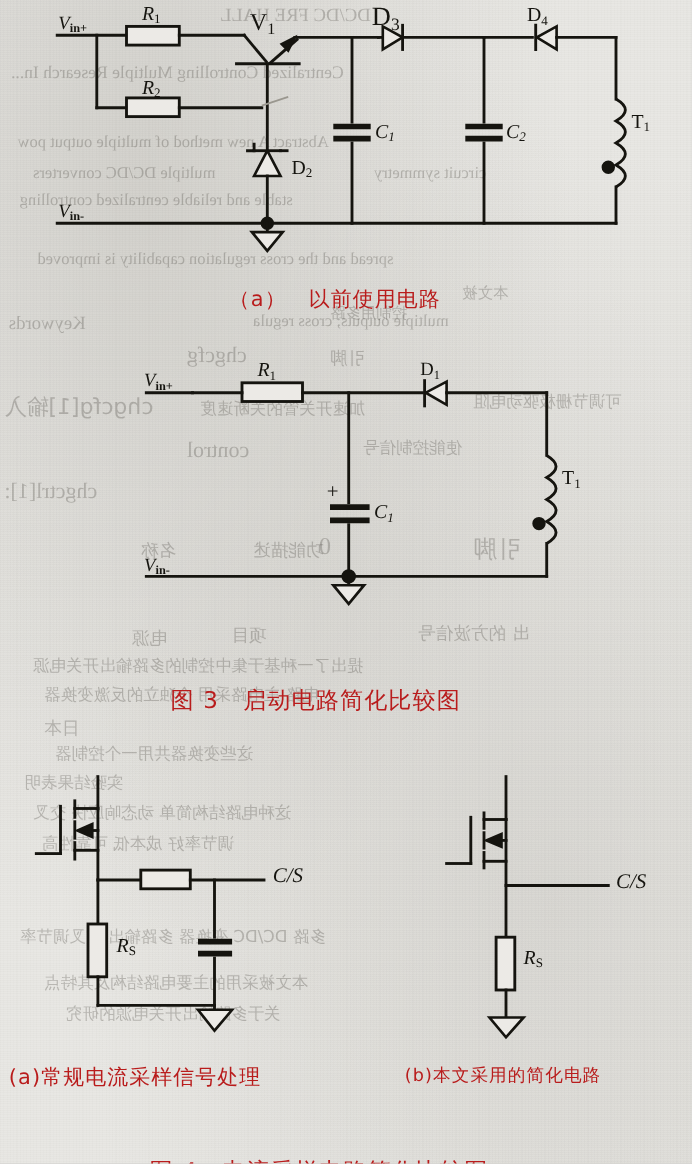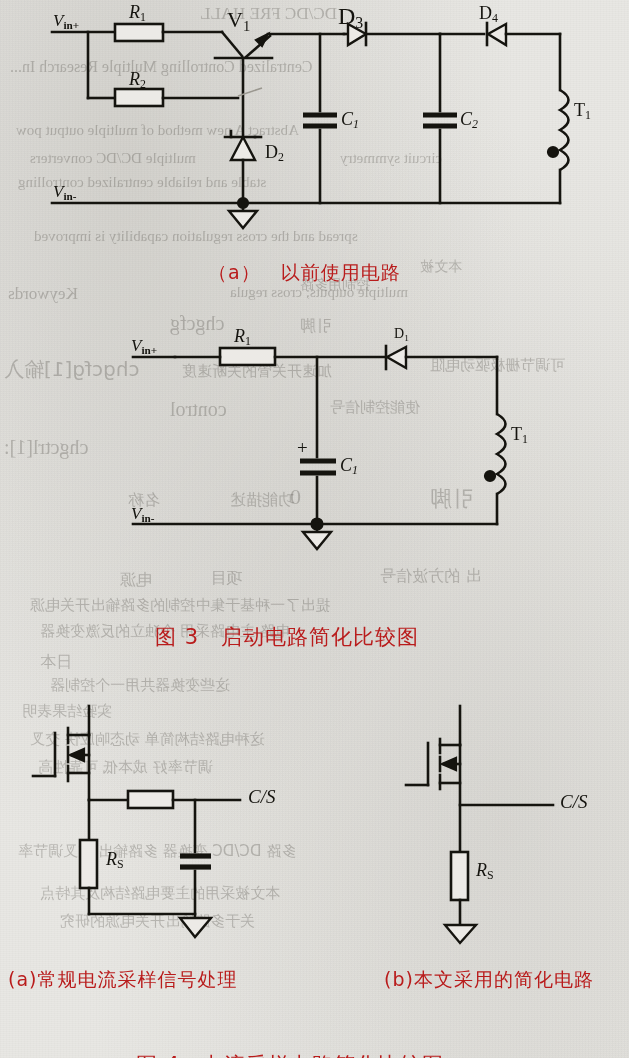--- a/index.html
+++ b/index.html
@@ -254,21 +254,21 @@
 
     <div class="lbl lbl-it" style="left:131px; top:19px; font-size:17px;">
       <span>V</span><span class="sub" style="font-weight:bold;">in+</span>
     </div>
     <div class="lbl lbl-it" style="left:131px; top:187px; font-size:17px;">
       <span>V</span><span class="sub" style="font-weight:bold;">in-</span>
     </div>
     <div class="lbl lbl-it" style="left:234px; top:9px; font-size:18px;">
       <span>R</span><span class="sub">1</span>
     </div>
-    <div class="lbl" style="left:382px; top:9px; font-size:14px;margin-left:12px;">
+    <div class="lbl" style="left:382px; top:9px; font-size:17px;">
       <span>D</span><span class="sub">1</span>
     </div>
     <div class="lbl" style="left:297px; top:120px; font-size:19px;">
       <span>+</span>
     </div>
     <div class="lbl lbl-it" style="left:340px; top:138px; font-size:18px;">
       <span>C</span><span class="subi">1</span>
     </div>
     <div class="lbl" style="left:511px; top:107px; font-size:18px;">
       <span>T</span><span class="sub">1</span>
@@ -350,20 +350,20 @@
       <span>R</span><span class="sub">S</span>
     </div>
     <div class="lbl lbl-it" style="left:180px; top:92px; font-size:19px;">
       <span>C/S</span>
     </div>
   </div>
 
   <div class="caption" style="left:8px; top:970px; font-size:19px;">
     <span class="caption-cn">(a)常规电流采样信号处理</span>
   </div>
-  <div class="caption" style="left:384px; top:970px; font-size:19px;">
+  <div class="caption" style="left:368px; top:970px; font-size:16px;">
     <span class="caption-cn">(b)本文采用的简化电路</span>
   </div>
   <div class="caption" style="left:136px; top:1014px; font-size:21px;margin-top:41px;">
     <span class="caption-cn">图 4　电流采样电路简化比较图</span>
   </div>
 
 </div>
 
 </body></html>

